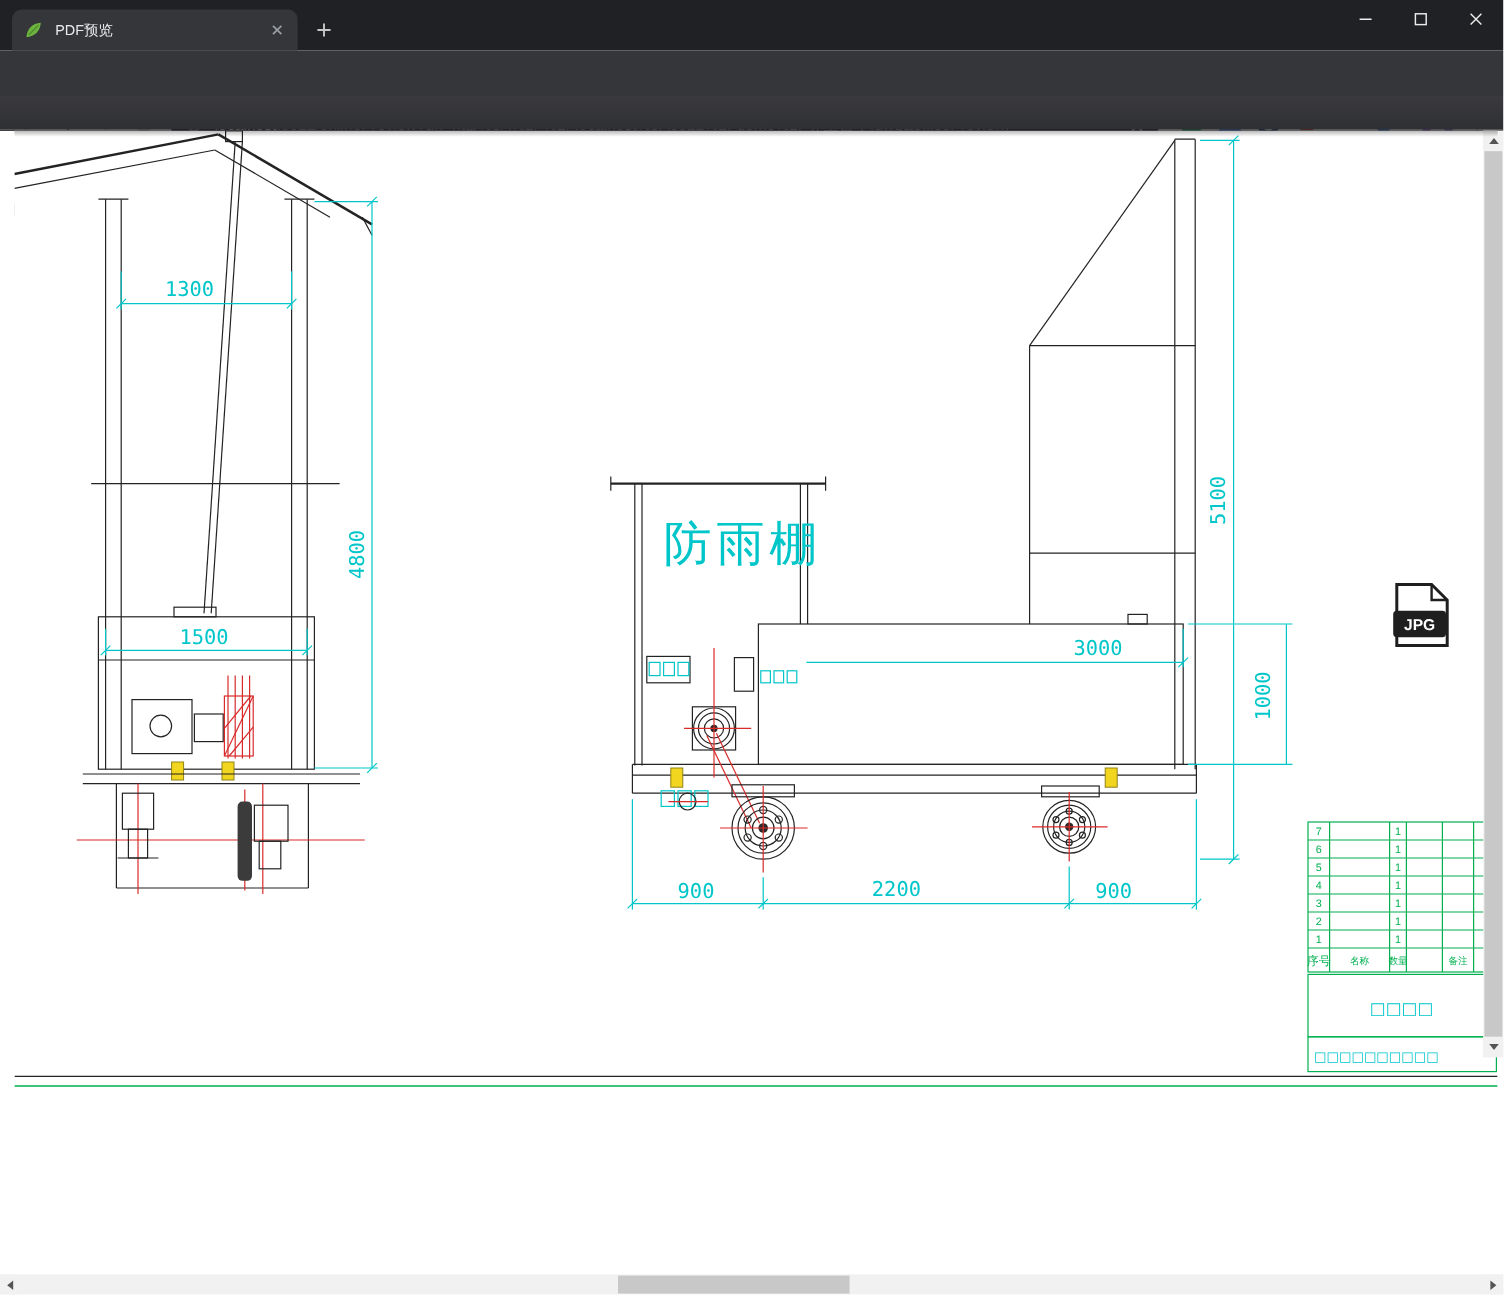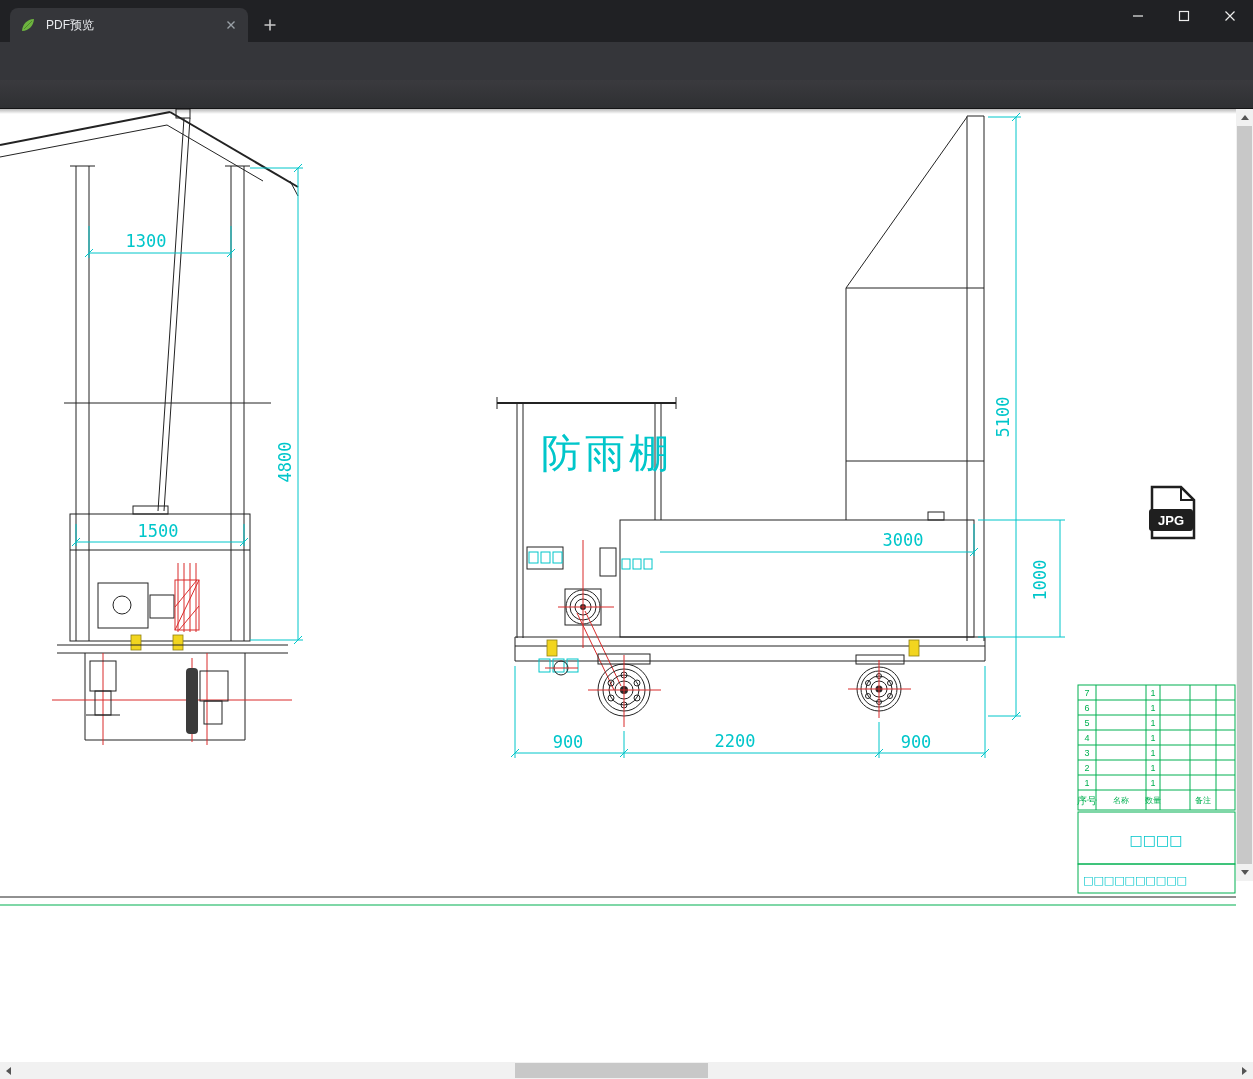--- a/index.html
+++ b/index.html
@@ -30,21 +30,21 @@
   #pdfbar{position:absolute;left:0;top:80px;width:1253px;height:29px;background:linear-gradient(#3A3A3E,#2F3033);border-bottom:1px solid #141416;box-sizing:border-box;}
   .pbtn{position:absolute;top:86px;width:26px;height:18px;display:flex;align-items:center;justify-content:center;}
   .pbtn.boxed{border:1px solid #232427;background:#2E2F33;border-radius:2px;box-sizing:border-box;}
   .psep{position:absolute;top:85px;width:1px;height:19px;background:#1E1F21;border-right:1px solid #4A4B4E;}
   #pageinput{position:absolute;left:163px;top:85px;width:46px;height:17px;background:#26272B;border:1px solid #151619;border-radius:2px;color:#ECECEC;font-size:12px;text-align:right;padding:0 5px;font-family:inherit;}
   #pagecount{position:absolute;left:226px;top:88px;font-size:12px;color:#CFCFCF;}
   #zoomselect{position:absolute;left:592px;top:84px;width:136px;height:20px;background:#3B3C40;border:1px solid #27282B;border-radius:2px;display:flex;align-items:center;box-sizing:border-box;}
   #zoomselect .zval{margin-left:8px;font-size:12px;color:#ECECEC;flex:1;}
   #zoomselect .spin{margin-right:4px;display:flex;}
   
-  #content{position:absolute;left:0;top:109px;width:1236px;height:953px;background:#fff;}
+  #content{position:absolute;left:12px;top:109px;width:1236px;height:953px;background:#fff;}
   #content:before{content:"";position:absolute;left:0;top:0;width:100%;height:5px;background:linear-gradient(rgba(0,0,0,.28),transparent);z-index:5;pointer-events:none;}
   
   #vscroll{position:absolute;right:0;top:109px;width:17px;height:772px;background:#F1F1F1;}
   #vthumb{position:absolute;left:1px;right:1px;top:17px;height:738px;background:#C8C8C8;}
   #hscroll{position:absolute;left:0;bottom:0;width:1253px;height:17px;background:#F1F1F1;}
   #hthumb{position:absolute;top:1px;bottom:1px;left:515px;width:193px;background:#C8C8C8;}
   .sbtn{position:absolute;width:17px;height:17px;background:#F1F1F1;display:flex;align-items:center;justify-content:center;}
   .tri{width:0;height:0;}
   .tri-up{border-left:4px solid transparent;border-right:4px solid transparent;border-bottom:5px solid #555;}
   .tri-down{border-left:4px solid transparent;border-right:4px solid transparent;border-top:5px solid #555;}

